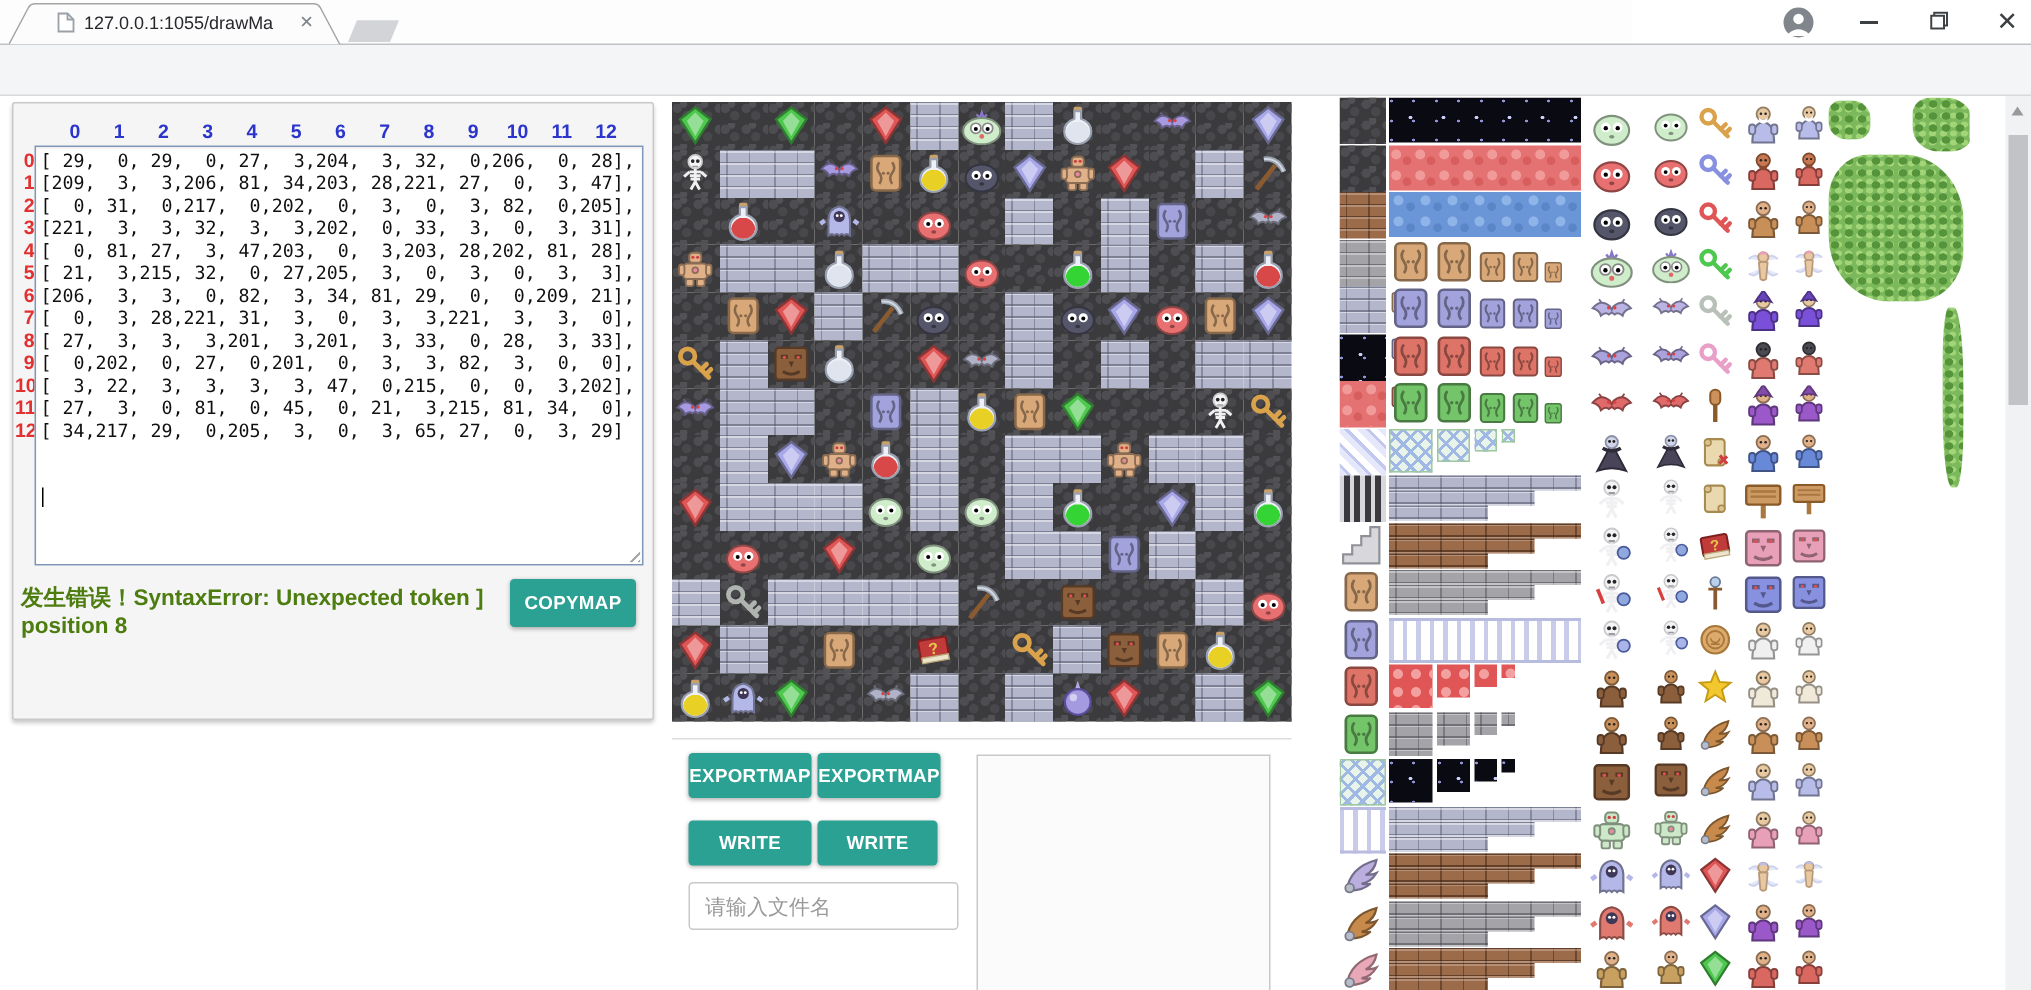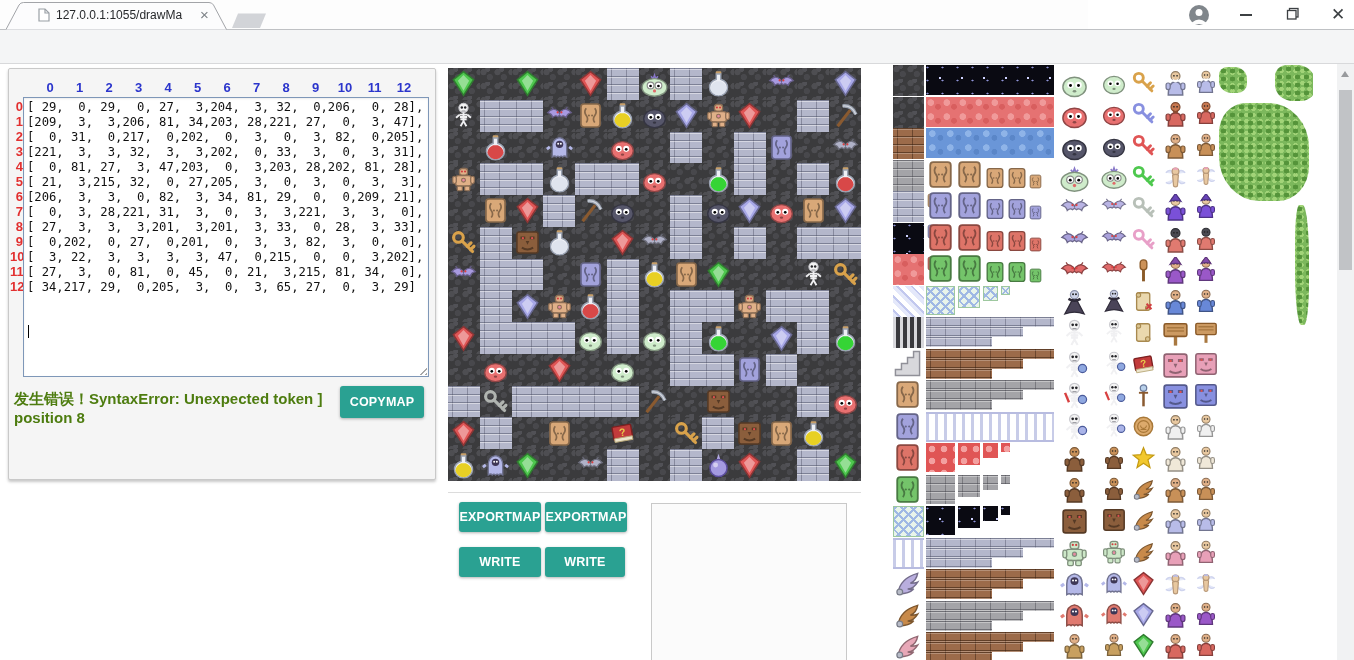--- a/index.html
+++ b/index.html
@@ -1005,20 +1005,21 @@
           <polygon points="12,4.5 17,9.5 12,18.5 7,9.5" fill="#a7e4a7" opacity=".8"></polygon>
         </svg>
       </div>
     </div>
   <div class="divider"></div>
 
   <button class="btn" style="left:459px;top:438px;width:82px;height:30px;">EXPORTMAP</button>
   <button class="btn" style="left:545px;top:438px;width:82px;height:30px;">EXPORTMAP</button>
   <button class="btn" style="left:459px;top:483px;width:82px;height:30px;">WRITE</button>
   <button class="btn" style="left:545px;top:483px;width:80px;height:30px;">WRITE</button>
+  <input class="fn-input" type="text" value="" placeholder="请输入文件名" style="">
   <div class="out-panel"></div>
 
   <div class="tileset" id="tileset">
       <div class="tex tx-cobble-dark" style="position: absolute; left: 0px; top: 0px; width: 31px; height: 31px;"></div>
       <div class="tex tx-cobble-dark" style="position: absolute; left: 0px; top: 31.5px; width: 31px; height: 31px;"></div>
       <div class="tex tx-brick-brown" style="position: absolute; left: 0px; top: 63px; width: 31px; height: 31px;"></div>
       <div class="tex tx-rock-gray" style="position: absolute; left: 0px; top: 94.5px; width: 31px; height: 31px;"></div>
       <div class="tex tx-cobble-blue" style="position: absolute; left: 0px; top: 126px; width: 31px; height: 31px;"></div>
       <div class="tex tx-starfield" style="position: absolute; left: 0px; top: 157.5px; width: 31px; height: 31px;"></div>
       <div class="tex tx-terrain-red" style="position: absolute; left: 0px; top: 189px; width: 31px; height: 31px;"></div>

